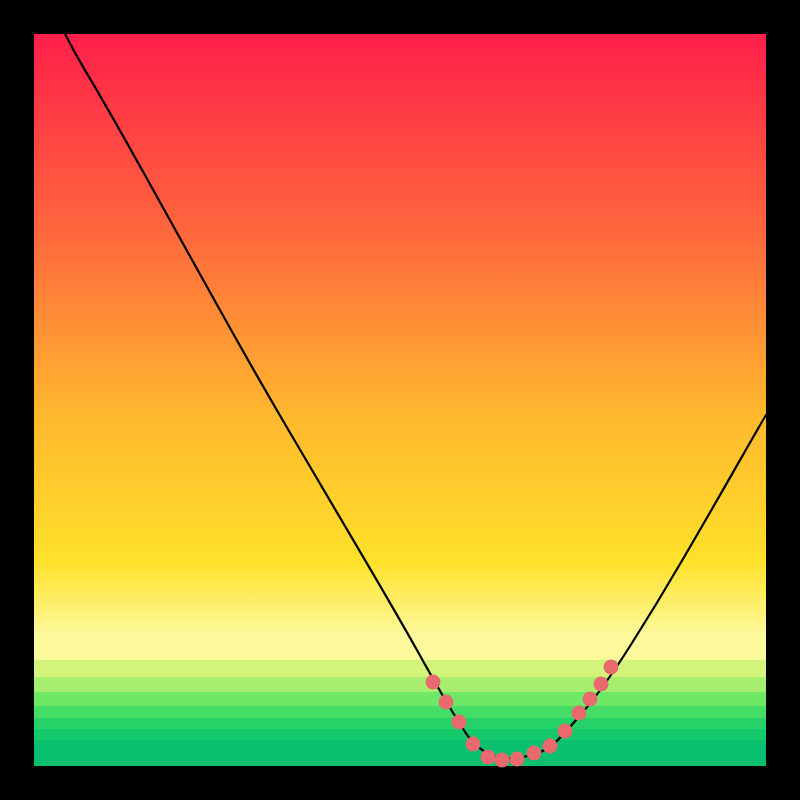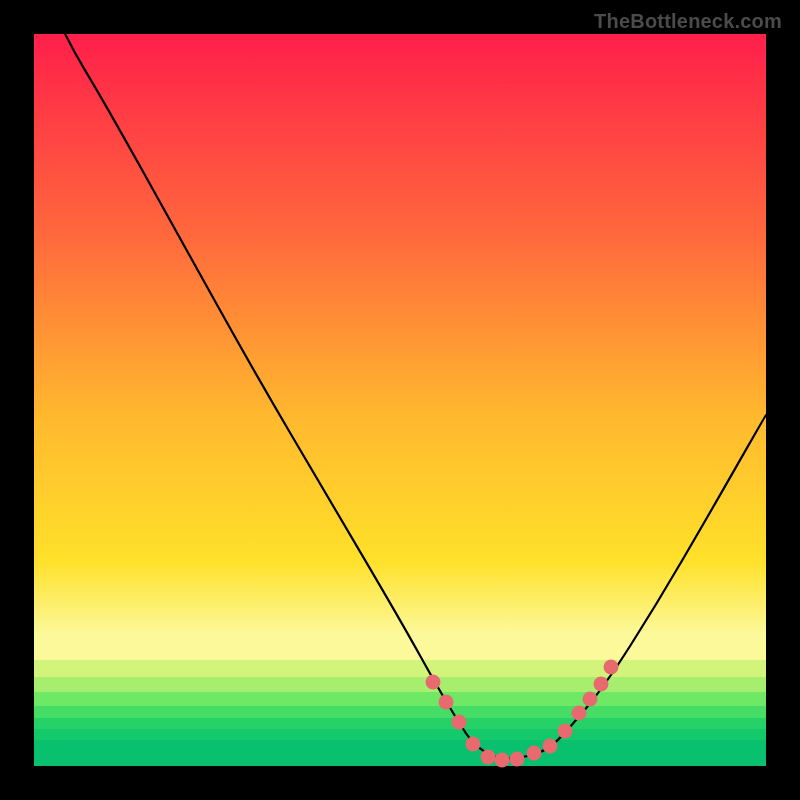--- a/index.html
+++ b/index.html
@@ -9,21 +9,20 @@
 .plot{position:absolute;left:34px;top:34px;width:732px;height:732px}
 .grad{position:absolute;inset:0}
 .green-band{position:absolute;left:0;right:0}
 .dot{position:absolute;width:15px;height:15px;border-radius:50%;background:#e86a6e;transform:translate(-50%,-50%)}
 svg{position:absolute;inset:0}
 </style>
 </head>
 <body>
 
 <div class="frame">
-  <div class="attr">TheBottleneck.com</div>
 
   <div class="plot">
     <div class="grad" id="grad" style="background: linear-gradient(rgb(255, 31, 74) 0%, rgb(255, 106, 60) 28%, rgb(255, 184, 46) 52%, rgb(255, 225, 42) 72%, rgb(252, 249, 154) 82%);"></div>
     <div id="bands">
         <div class="green-band" style="top: 600.24px; height: 25.62px; background: rgb(252, 249, 154);"></div>
         <div class="green-band" style="top: 625.86px; height: 16.836px; background: rgb(210, 244, 122);"></div>
         <div class="green-band" style="top: 642.696px; height: 15.372px; background: rgb(167, 238, 110);"></div>
         <div class="green-band" style="top: 658.068px; height: 13.908px; background: rgb(111, 233, 101);"></div>
         <div class="green-band" style="top: 671.976px; height: 12.444px; background: rgb(69, 221, 102);"></div>
         <div class="green-band" style="top: 684.42px; height: 10.98px; background: rgb(38, 209, 104);"></div>

